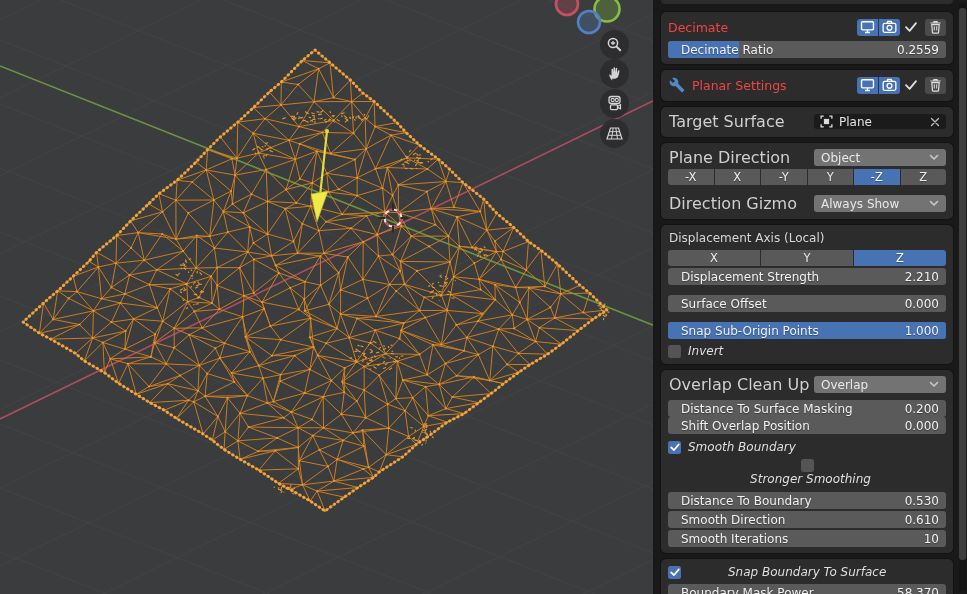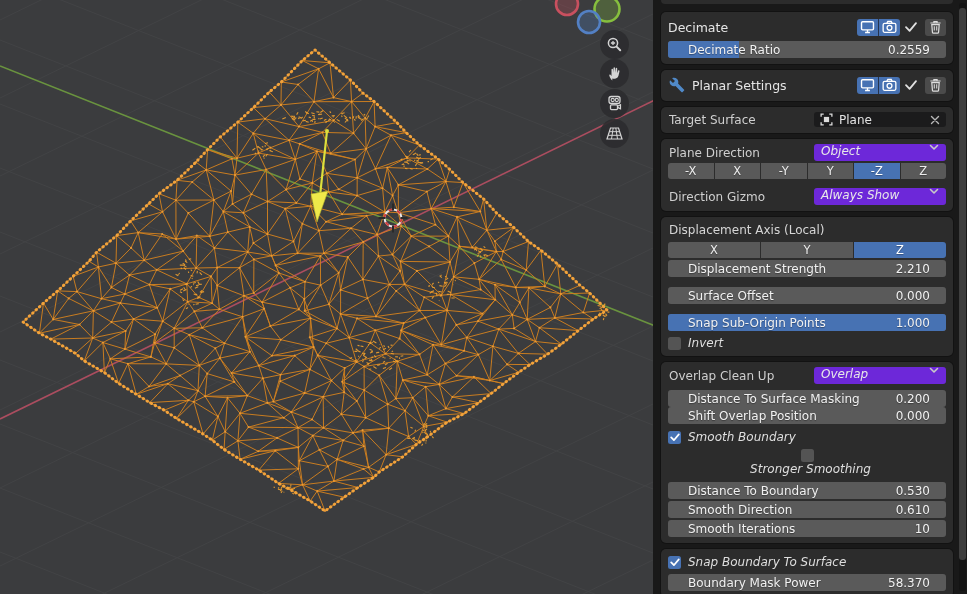--- a/index.html
+++ b/index.html
@@ -14,43 +14,43 @@
   #vp-svg{position:absolute;left:0;top:0;}
   .nav-btn{position:absolute;left:600px;width:29px;height:29px;border-radius:50%;
     background:rgba(44,45,47,.92);display:flex;align-items:center;justify-content:center;cursor:pointer;}
   
   #panel{position:absolute;left:655px;top:0;width:312px;height:594px;background:#191919;
     padding:0 14px 0 6px;box-sizing:border-box;}
   #top-sliver{height:4px;background:#2c2c2c;border-radius:0 0 4px 4px;margin-bottom:8px;}
   .pbox{background:#2c2c2c;border-radius:5px;padding:5px 7px 6px 7px;margin-bottom:6px;box-shadow:0 0 0 1px rgba(0,0,0,.25);}
   .hdr{display:flex;align-items:center;height:20px;}
   .hdr .wrench{display:flex;margin-right:7px;margin-left:1px;}
-  .hdr-title{color:#e5e5e5;font-size:12.5px;flex:1;}
+  .hdr-title{color:#ef4444;font-size:12.5px;flex:1;}
   .hdr-btns{display:flex;align-items:center;}
   .tile{height:17px;display:flex;align-items:center;justify-content:center;}
   .tile.blue{background:#4772b3;width:21px;}
   .tile.blue.first{border-radius:3px 0 0 3px;border-right:1px solid #26344d;}
   .tile.blue.last{border-radius:0 3px 3px 0;}
   .tile.plain{width:22px;background:transparent;}
   .tile.gray{width:21px;background:#4b4b4b;border-radius:3px;margin-left:3px;}
   .tile{cursor:pointer;}
   .row{display:flex;align-items:center;}
   .slider{position:relative;height:17px;background:#5a5a5a;border-radius:3px;display:flex;align-items:center;overflow:hidden;cursor:ew-resize;}
   .slider .fill{position:absolute;left:0;top:0;bottom:0;background:#4772b3;}
-  .slider .s-label{position:relative;padding-left:20px;font-size:12px;color:#f1f1f1;white-space:nowrap;text-shadow:0 1px 1px rgba(0,0,0,.35);}
-  .slider .s-value{position:relative;margin-left:auto;padding-right:16px;font-size:12px;color:#f1f1f1;text-shadow:0 1px 1px rgba(0,0,0,.35);}
+  .slider .s-label{position:relative;padding-left:13px;font-size:12px;color:#f1f1f1;white-space:nowrap;text-shadow:0 1px 1px rgba(0,0,0,.35);}
+  .slider .s-value{position:relative;margin-left:auto;padding-right:7px;font-size:12px;color:#f1f1f1;text-shadow:0 1px 1px rgba(0,0,0,.35);}
   .seg-row{display:flex;}
   .seg{flex:1;height:16px;background:#595959;display:flex;align-items:center;justify-content:center;
        font-size:11.5px;color:#ececec;margin-right:1px;cursor:pointer;text-shadow:0 1px 1px rgba(0,0,0,.3);}
   .seg:first-child{border-radius:3px 0 0 3px;}
   .seg:last-child{border-radius:0 3px 3px 0;margin-right:0;}
   .seg.sel{background:#4772b3;color:#fff;}
-  .dd-row .dd-label, .of-row .of-label{flex:0 0 145px;font-size:12px;color:#cfcfcf;padding-left:1px;}
-  .dropdown{flex:1;height:17px;background:#6d28d9;border-radius:3px;display:flex;align-items:flex-start;
-    padding:0 7px;box-sizing:border-box;cursor:pointer;font-style:italic;}
+  .dd-row .dd-label, .of-row .of-label{flex:0 0 145px;font-size:16px;color:#cfcfcf;padding-left:1px;}
+  .dropdown{flex:1;height:17px;background:#737373;border-radius:3px;display:flex;align-items:center;
+    padding:0 7px;box-sizing:border-box;cursor:pointer;}
   .dropdown .dd-value{font-size:12px;color:#e8e8e8;flex:1;}
   .obj-field{flex:1;height:15px;background:#1b1b1c;border-radius:3px;display:flex;align-items:center;
     padding:0 6px;box-sizing:border-box;cursor:pointer;}
   .obj-field .of-value{font-size:12px;color:#e3e3e3;flex:1;margin-left:6px;}
   .chk-row{display:flex;align-items:center;cursor:pointer;font-style:italic;}
   .chk{width:13px;height:13px;border-radius:2.5px;background:#545454;display:flex;align-items:center;justify-content:center;}
   .chk.on{background:#4772b3;}
   .chk-label{margin-left:7px;font-size:12px;color:#dedede;}
   .lbl-row{font-size:12px;color:#d6d6d6;padding:1px 0 2px 1px;}
   #scrollbar{position:absolute;right:1px;top:3px;width:7px;height:588px;background:#141414;border-radius:3px;}
@@ -361,21 +361,21 @@
         <div class="slider" style="margin-top: 2px;">
           <span class="s-label">Smooth Direction</span>
           <span class="s-value">0.610</span>
         </div>
         <div class="slider" style="margin-top: 2px;">
           <span class="s-label">Smooth Iterations</span>
           <span class="s-value">10</span>
         </div>
       </div>
       <div class="pbox">
-        <div class="chk-row" style="margin-top: 1px;">
+        <div class="chk-row" style="margin-top: 1px; gap: 40px;">
           <span class="chk on">
             <svg width="10" height="9" viewBox="0 0 10 9">
               <path d="M1.2 4.4l2.7 2.8L8.8 1.4" fill="none" stroke="#fff" stroke-width="1.7" stroke-linecap="round" stroke-linejoin="round"></path>
             </svg>
           </span>
           <span class="chk-label">Snap Boundary To Surface</span>
         </div>
         <div class="slider" style="margin-top: 5px;">
           <span class="s-label">Boundary Mask Power</span>
           <span class="s-value">58.370</span>

